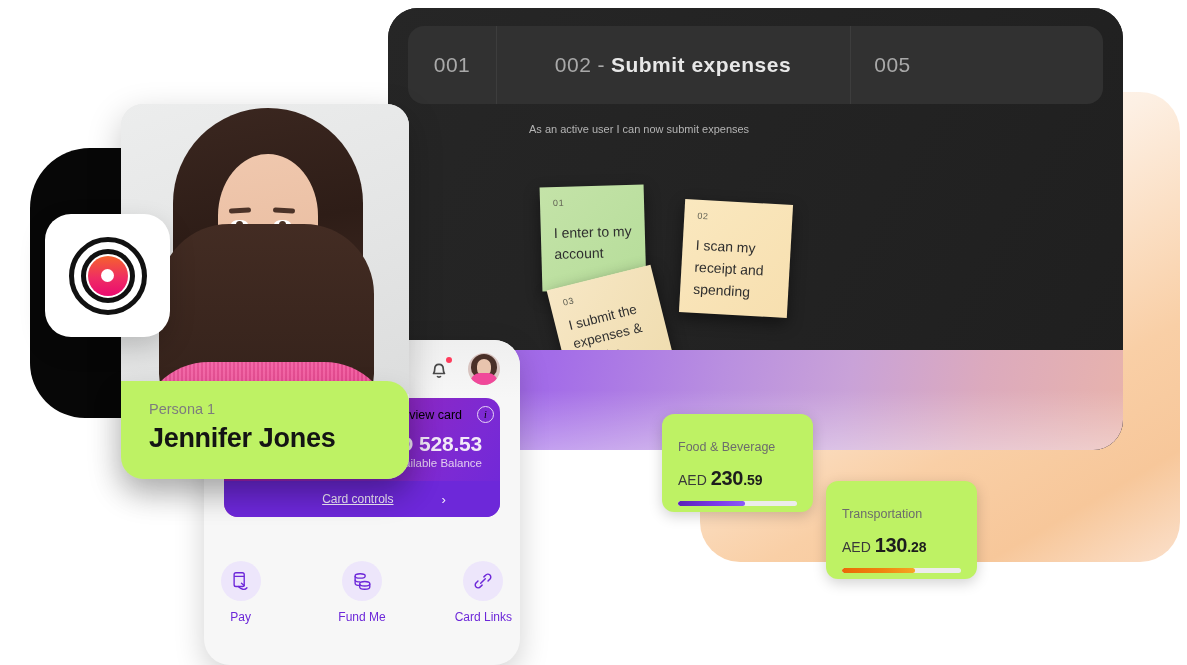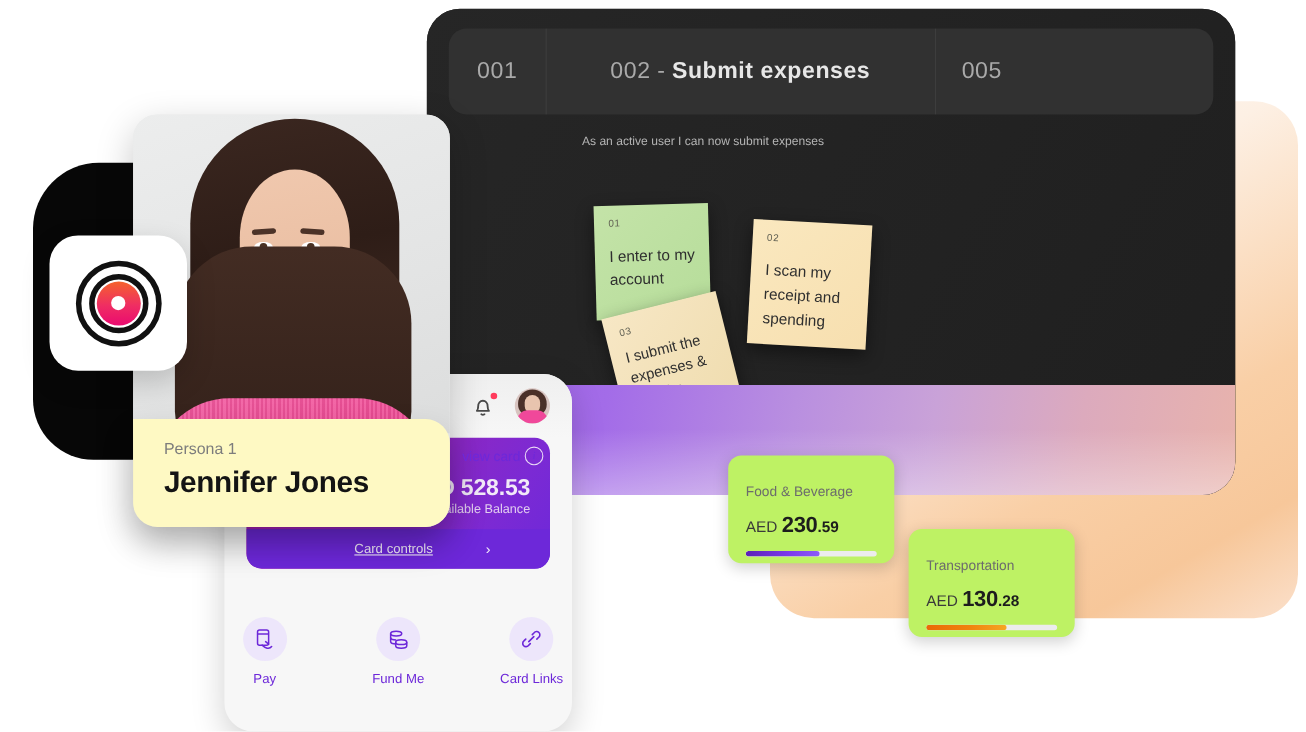--- a/index.html
+++ b/index.html
@@ -117,22 +117,22 @@
   .avatar-sm{
     width:32px;height:32px;border-radius:50%;overflow:hidden;position:relative;
     background:#d8c4c0;
   }
   .avatar-sm .hair{position:absolute;left:3px;top:1px;width:26px;height:24px;border-radius:13px 13px 10px 10px;background:#4a3028;}
   .avatar-sm .face{position:absolute;left:9px;top:6px;width:14px;height:17px;border-radius:7px;background:#e8c4ae;}
   .avatar-sm .body{position:absolute;left:2px;bottom:0;width:28px;height:12px;border-radius:10px 10px 0 0;background:#f0489a;}
   .badge-dot{position:absolute;right:-2px;top:-1px;width:6px;height:6px;border-radius:50%;background:#ff3b5c;}
 
   .viewcard-row{
-    position:absolute;right:26px;top:66px;display:flex;align-items:center;gap:4px;
-    color:#6d28d9;font-size:12.5px;z-index:3;justify-content:flex-end;
+    position:absolute;right:26px;top:66px;display:flex;align-items:center;gap:15px;
+    color:#000000;font-size:12.5px;z-index:3;justify-content:flex-end;
   }
   .info-circ{width:15px;height:15px;border-radius:50%;border:1.4px solid #e8d6f5;
     display:flex;align-items:center;justify-content:center;font-size:10px;font-style:italic;
     font-family:"Liberation Serif",serif;line-height:1;}
 
   .bankcard{
     position:absolute;left:20px;top:58px;width:276px;height:119px;border-radius:14px;
     background:linear-gradient(125deg,#9b1fb0 0%,#a922b8 22%,#8a28c6 55%,#7b2ad4 78%,#6d28d9 100%);
     overflow:hidden;
   }
@@ -184,21 +184,21 @@
     background:linear-gradient(180deg,rgba(0,0,0,0),rgba(160,110,80,.35));}
   .p-lips{position:absolute;left:127px;top:160px;width:38px;height:13px;border-radius:19px/7px;
     background:linear-gradient(180deg,#e8669a 0%,#d9447f 100%);}
   .p-sweater{position:absolute;left:18px;top:258px;width:255px;height:120px;border-radius:70px 70px 0 0;
     background:linear-gradient(170deg,#f25ba0 0%,#ef4793 50%,#e63a87 100%);}
   .p-sweater::after{content:"";position:absolute;inset:0;border-radius:70px 70px 0 0;
     background:repeating-linear-gradient(90deg,rgba(255,255,255,.11) 0 2px,rgba(0,0,0,.05) 2px 4px);}
 
   .persona-panel{
     position:absolute;left:121px;top:381px;width:288px;height:98px;
-    background:#fef9c3;border-radius:0 22px 22px 22px;
+    background:#bef264;border-radius:0 22px 22px 22px;
     box-shadow:0 14px 30px rgba(0,0,0,.16);
   }
   .persona-panel .lab{position:absolute;left:28px;top:20px;font-size:14.5px;color:#7d7d7d;}
   .persona-panel .nm{position:absolute;left:28px;top:42px;font-size:27px;font-weight:bold;color:#141414;letter-spacing:-.3px;}
 
   
   .logo-tile{
     position:absolute;left:45px;top:214px;width:125px;height:123px;background:#fff;
     border-radius:26px;box-shadow:0 10px 26px rgba(0,0,0,.18);
     display:flex;align-items:center;justify-content:center;

